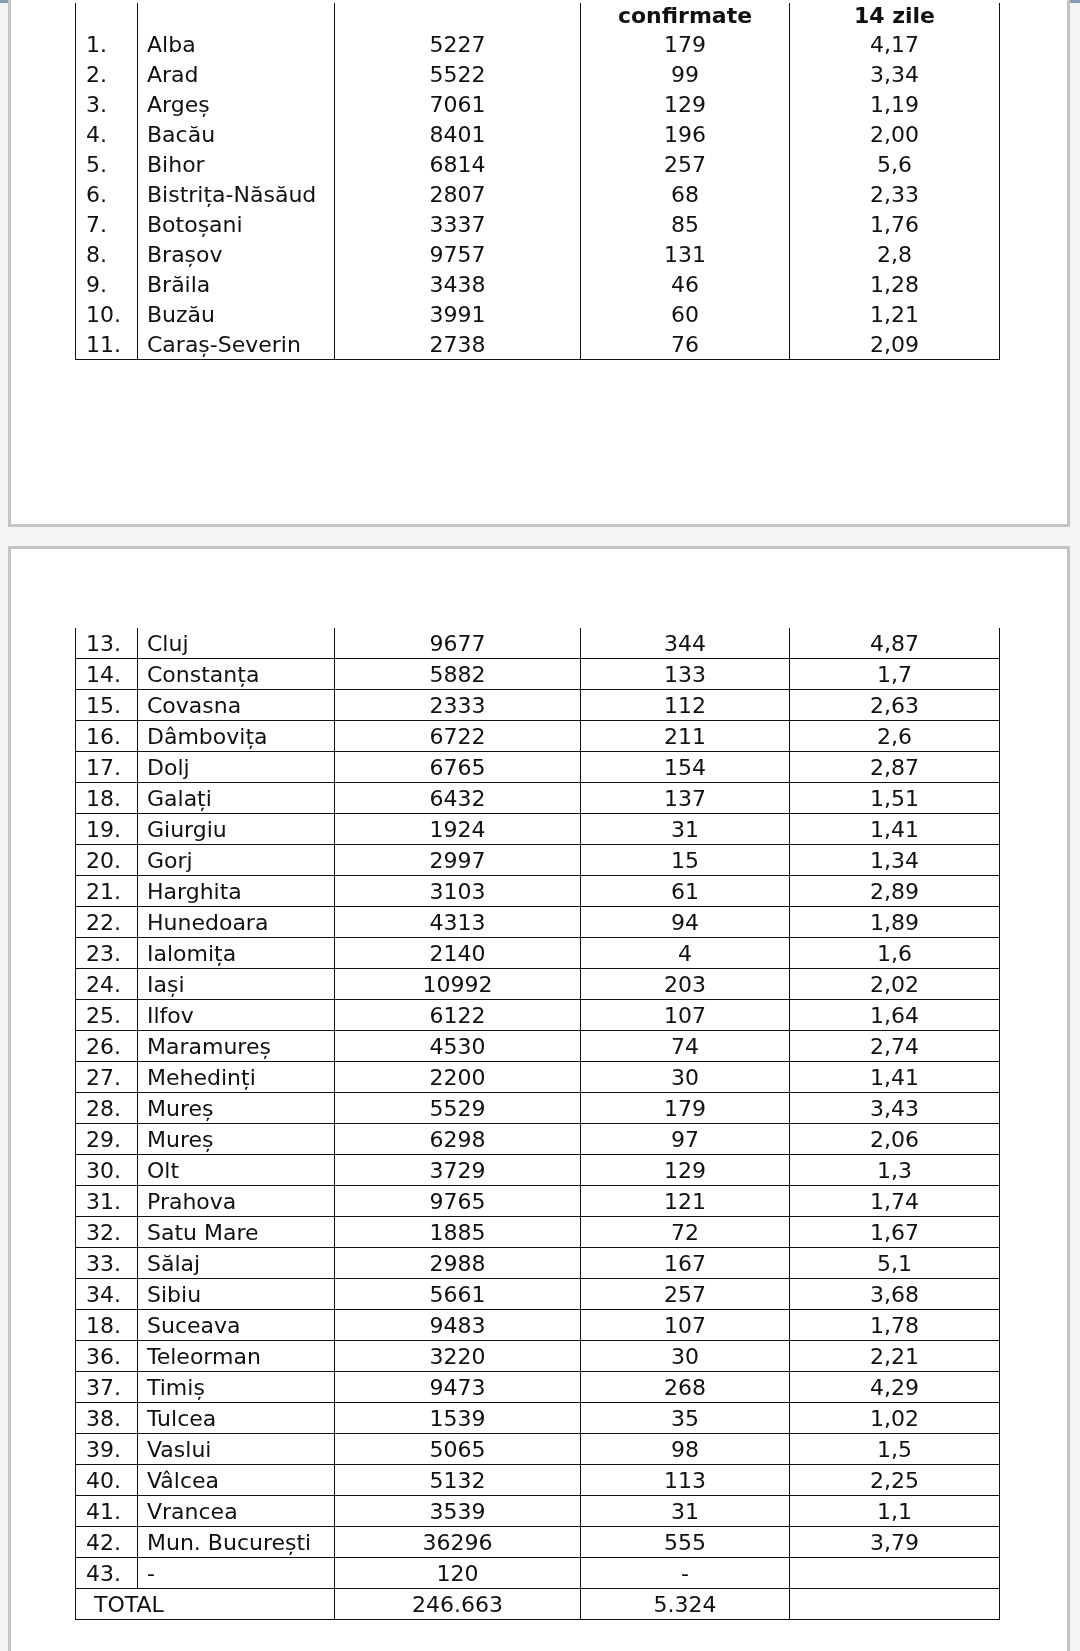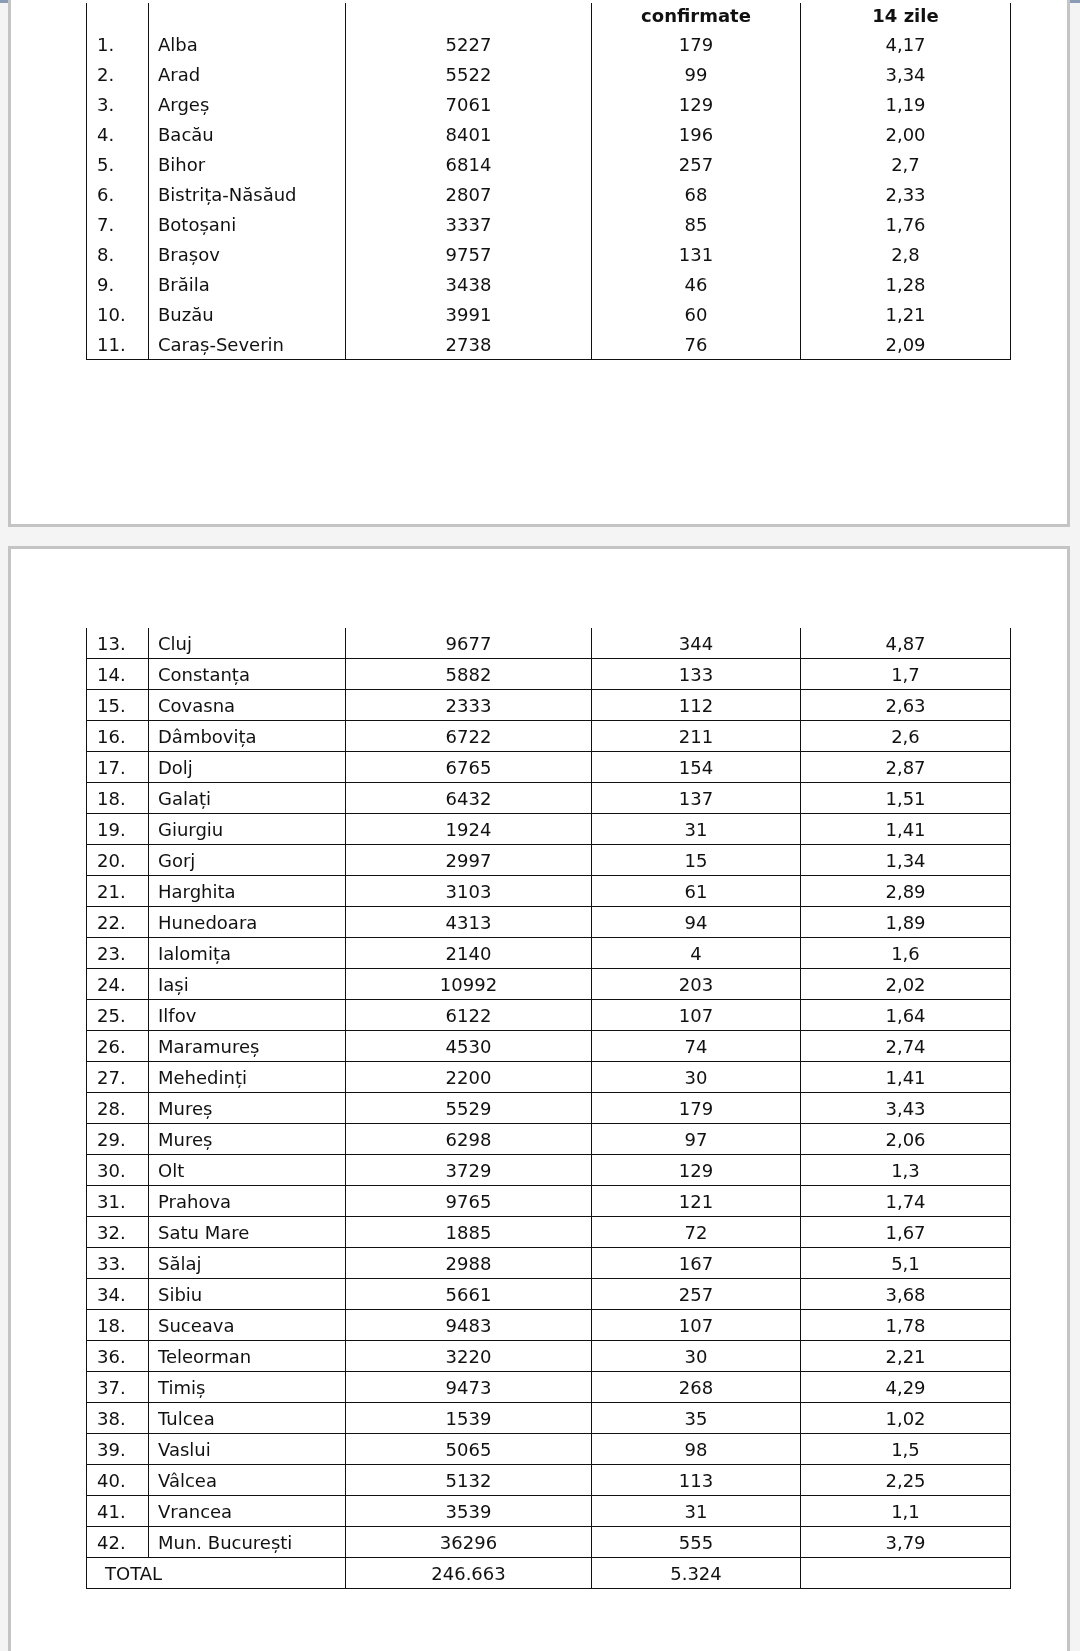--- a/index.html
+++ b/index.html
@@ -16,21 +16,21 @@
   .page {
     position: absolute; background: #ffffff;
     border: 3px solid #c4c4c4;
     box-sizing: border-box;
   }
   #page1 { left: 8px; top: -10px; width: 1062px; height: 537px; }
   #page2 { left: 8px; top: 546px; width: 1062px; height: 1120px; }
   .tbl {
     position: absolute; left: 64px;
     border-collapse: collapse; table-layout: fixed;
-    font-size: 18px; color: #111; margin-left: 11px;
+    font-size: 22px; color: #111;
   }
   .tbl col.c0 { width: 62px; }
   .tbl col.c1 { width: 197px; }
   .tbl col.c2 { width: 246px; }
   .tbl col.c3 { width: 209px; }
   .tbl col.c4 { width: 210px; }
   .tbl td {
     padding: 0; line-height: 29px; height: 30px; white-space: nowrap;
     border-left: 1.5px solid #111; border-right: 1.5px solid #111;
     overflow: hidden;
@@ -93,21 +93,21 @@
           <td class="name">Bacău</td>
           <td class="num">8401</td>
           <td class="num">196</td>
           <td class="num">2,00</td>
         </tr>
         <tr>
           <td class="nr">5.</td>
           <td class="name">Bihor</td>
           <td class="num">6814</td>
           <td class="num">257</td>
-          <td class="num">2,7</td>
+          <td class="num">5,6</td>
         </tr>
         <tr>
           <td class="nr">6.</td>
           <td class="name">Bistrița-Năsăud</td>
           <td class="num">2807</td>
           <td class="num">68</td>
           <td class="num">2,33</td>
         </tr>
         <tr>
           <td class="nr">7.</td>
@@ -361,20 +361,27 @@
           <td class="num">31</td>
           <td class="num">1,1</td>
         </tr>
         <tr>
           <td class="nr">42.</td>
           <td class="name">Mun. București</td>
           <td class="num">36296</td>
           <td class="num">555</td>
           <td class="num">3,79</td>
         </tr>
+        <tr>
+          <td class="nr">43.</td>
+          <td class="name">-</td>
+          <td class="num">120</td>
+          <td class="num">-</td>
+          <td class="num"></td>
+        </tr>
       </tbody>
     <tfoot>
       <tr>
         <td colspan="2" class="total-label">TOTAL</td>
         <td class="num">246.663</td>
         <td class="num">5.324</td>
         <td class="num"></td>
       </tr>
     </tfoot>
   </table>

